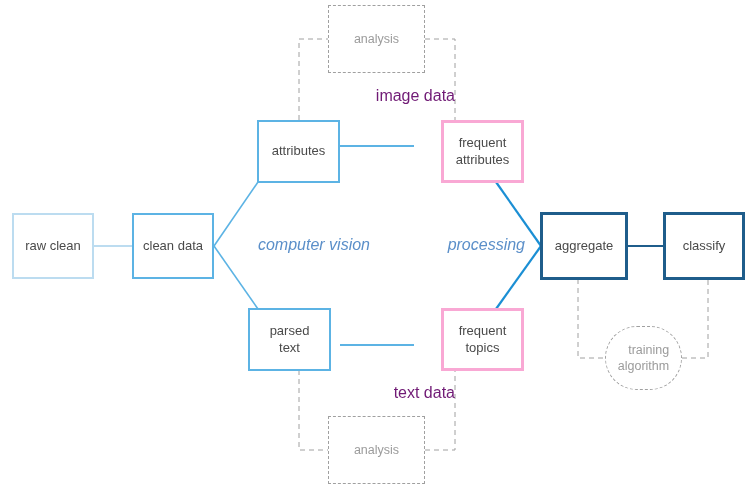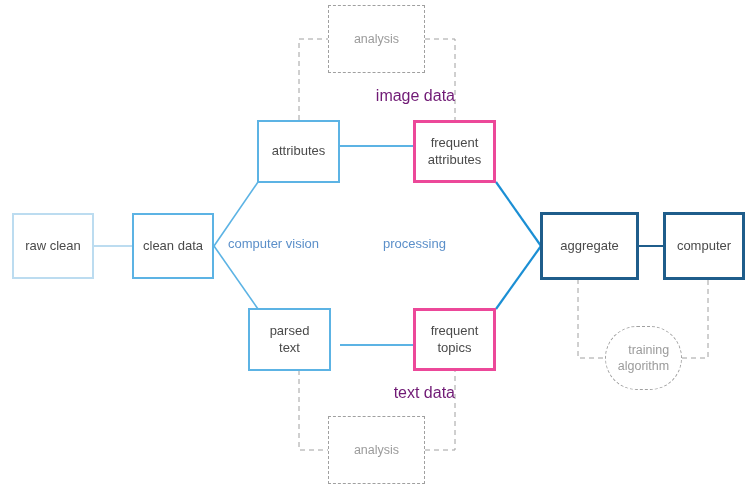--- a/index.html
+++ b/index.html
@@ -38,21 +38,22 @@
     font-size: 13px;
     white-space: pre-line;
   }
   .node.pale {
     border: 2px solid #bcdcf0;
   }
   .node.light {
     border: 2px solid #5cb3e4;
   }
   .node.mid {
-    border: 3px solid #ec4899;
+    border: 3px solid #f9a8d4;
+    margin-left: 28px;
   }
   .node.dark {
     border: 3px solid #1f5d8b;
   }
   .dashnode {
     position: absolute;
     box-sizing: border-box;
     border: 1px dashed #a0a0a0;
     background: transparent;
     display: flex;
@@ -67,23 +68,24 @@
   .glabel {
     position: absolute;
     color: #701a75;
     font-size: 16px;
     text-align: right;
     white-space: nowrap;
   }
   .blabel {
     position: absolute;
     color: #5b8fc9;
-    font-size: 13px;
-    text-align: left;
+    font-size: 16px;
+    text-align: right;
     white-space: nowrap;
+    font-style: italic;
   }
 </style>
 </head>
 <body>
 
 <div id="canvas">
 
   <svg class="edges" viewBox="0 0 753 489" xmlns="http://www.w3.org/2000/svg">
 
     <line x1="93" y1="246" x2="133" y2="246" stroke="#bcdcf0" stroke-width="2"></line>
@@ -117,23 +119,23 @@
 
   <div class="node mid" style="left:413px; top:120px; width:83px; height:63px;">frequent
 attributes</div>
 
   <div class="node light" style="left:248px; top:308px; width:83px; height:63px;">parsed
 text</div>
 
   <div class="node mid" style="left:413px; top:308px; width:83px; height:63px;">frequent
 topics</div>
 
-  <div class="node dark" style="left:540px; top:212px; width:99px; height:68px;">aggregate</div>
+  <div class="node dark" style="left:540px; top:212px; width:88px; height:68px;">aggregate</div>
 
-  <div class="node dark" style="left:663px; top:212px; width:82px; height:68px;">computer</div>
+  <div class="node dark" style="left:663px; top:212px; width:82px; height:68px;">classify</div>
 
   <div class="dashnode" style="left:328px; top:5px; width:97px; height:68px;">analysis</div>
 
   <div class="dashnode" style="left:328px; top:416px; width:97px; height:68px;">analysis</div>
 
   <div class="dashnode" style="left:605px; top:326px; width:77px; height:64px;border-radius:32px;">training
 algorithm</div>
 
   <div class="glabel" style="left:299px; top:87px; width:156px;">image data</div>
 

